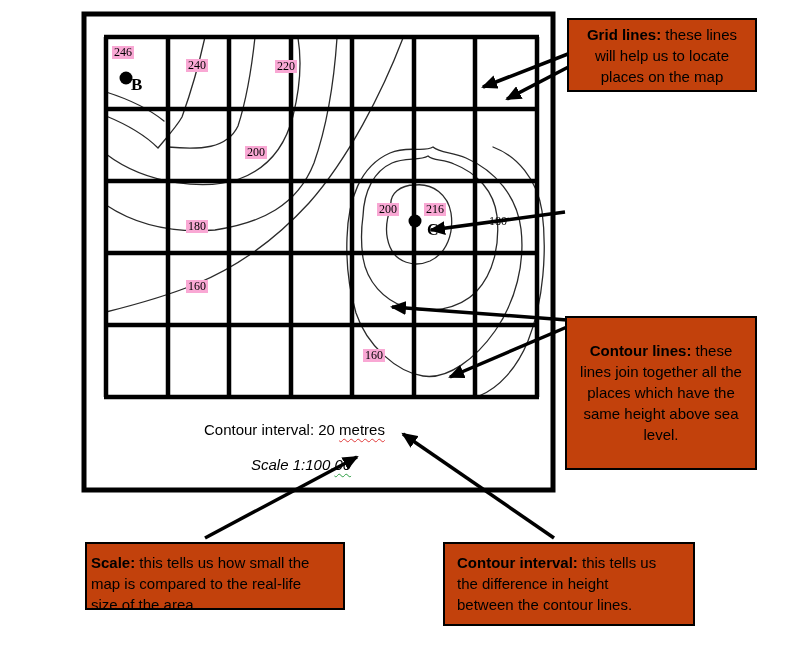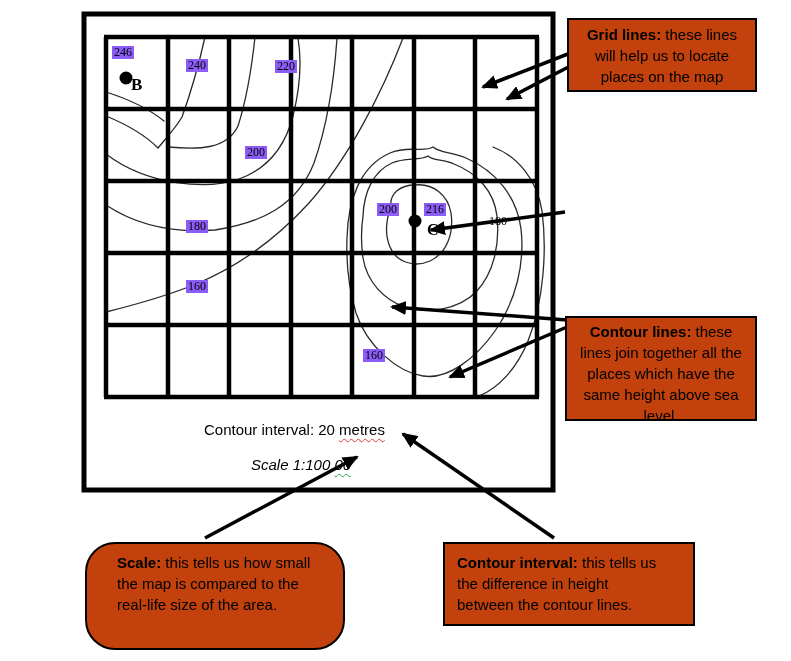--- a/index.html
+++ b/index.html
@@ -1,21 +1,21 @@
 <!DOCTYPE html>
 <html><head>
 <meta charset="utf-8">
 <style>
   html,body{margin:0;padding:0;background:#ffffff;}
   #stage{position:relative;width:791px;height:661px;background:#fff;overflow:hidden;
          font-family:"Liberation Sans",sans-serif;color:#000;}
   svg{position:absolute;left:0;top:0;}
   #base-gfx{z-index:1;}
   .mlabel{position:absolute;z-index:2;font-family:"Liberation Serif",serif;font-size:12px;
-          background:#8b5cf6;padding:0 2px;line-height:13px;white-space:nowrap;}
+          background:#f9a8d4;padding:0 2px;line-height:13px;white-space:nowrap;}
   .ptletter{position:absolute;z-index:2;font-family:"Liberation Serif",serif;font-weight:bold;
             font-size:17px;line-height:17px;}
   #arrow-gfx{z-index:3;}
   .callout{position:absolute;z-index:4;border:2px solid #000;background:#c2410c;
            font-size:15px;line-height:21px;}
   .callout b{font-weight:bold;}
   .caption{position:absolute;z-index:2;font-size:15px;white-space:nowrap;}
   .sp-red{text-decoration:underline;text-decoration-style:wavy;text-decoration-color:#e03a3a;
           text-decoration-thickness:1px;text-underline-offset:3px;}
   .sp-green{text-decoration:underline;text-decoration-style:wavy;text-decoration-color:#2e9e44;
@@ -103,25 +103,25 @@
       <line x1="205" y1="538" x2="357" y2="457" marker-end="url(#ah)"></line>
       <line x1="554" y1="538" x2="403" y2="434" marker-end="url(#ah)"></line>
     </g>
   </svg>
 
   <div class="callout" style="left:567px;top:18px;width:190px;height:74px;padding:4px 12px;text-align:center;box-sizing:border-box;">
     <b>Grid lines:</b><span> these lines will help us to locate places on the map</span>
   </div>
 
 
-  <div class="callout" style="left:565px;top:316px;width:192px;height:105px;padding:3px 8px;text-align:center;box-sizing:border-box;">
+  <div class="callout" style="left:565px;top:316px;width:192px;height:154px;padding:22px 8px;text-align:center;box-sizing:border-box;">
     <b>Contour lines:</b><span> these lines join together all the places which have the same height above sea level.</span>
   </div>
 
-  <div class="callout" style="left:85px;top:542px;width:260px;height:108px;padding:8px 30px 8px 30px;box-sizing:border-box;border-radius:30px;">
+  <div class="callout" style="left:85px;top:542px;width:260px;height:68px;padding:8px 30px 8px 4px;box-sizing:border-box;">
     <b>Scale:</b><span> this tells us how small the map is compared to the real-life size of the area.</span>
   </div>
 
   <div class="callout" style="left:443px;top:542px;width:252px;height:84px;padding:8px 30px 8px 12px;box-sizing:border-box;">
     <b>Contour interval:</b><span> this tells us the difference in height between the contour lines.</span>
   </div>
 
 </div>
 
 </body></html>

